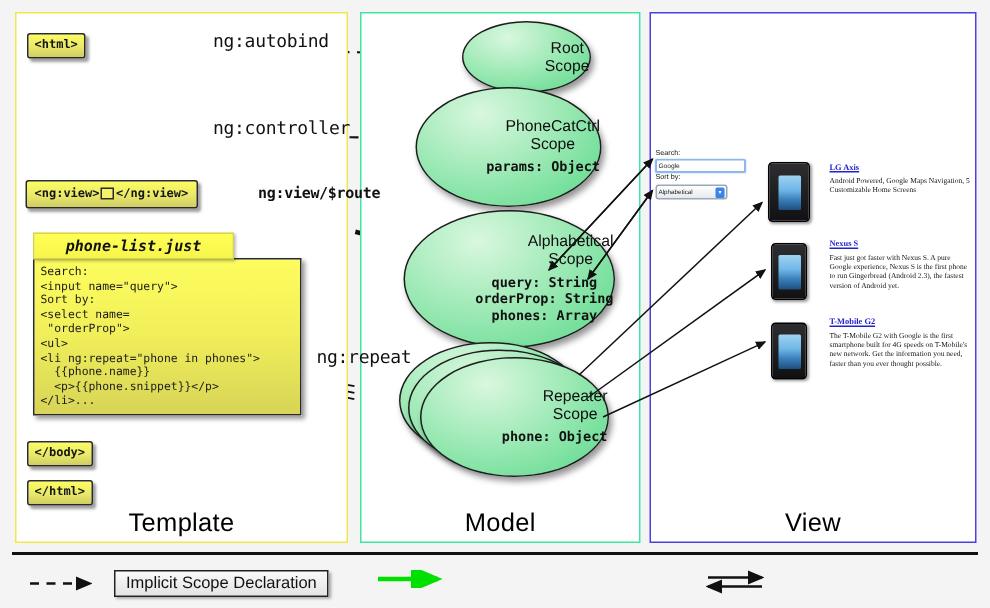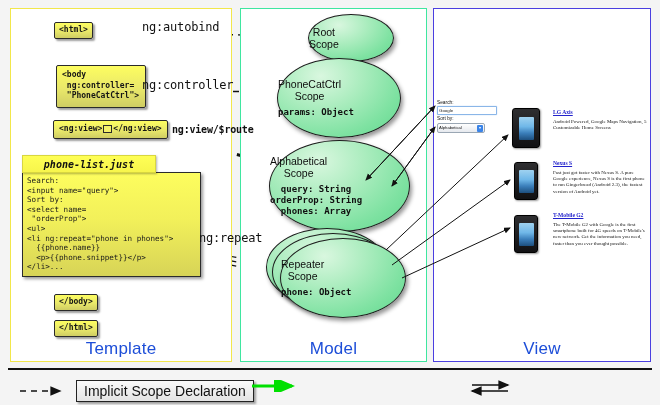--- a/index.html
+++ b/index.html
@@ -7,28 +7,28 @@
     font-family:"Liberation Sans", sans-serif;
     width:660px;height:405px;overflow:hidden;position:relative;
     background:#f2f2f2;
   }
   #stage{position:absolute;left:0;top:0;width:660px;height:405px;background:#f4f4f4;}
   .panel{position:absolute;background:#ffffff;}
   #panel-template{left:10px;top:8px;width:220px;height:352px;border:1.5px solid #f2e74a;}
   #panel-model{left:240px;top:8px;width:185px;height:352px;border:1.5px solid #3fe6a0;}
   #panel-view{left:433px;top:8px;width:216px;height:352px;border:1.5px solid #4b3fe0;}
   .panel-label{position:absolute;bottom:2px;width:100%;text-align:center;
-    font-size:17px;color:#1d4ed8;letter-spacing:.2px;}
+    font-size:17px;color:#000000;letter-spacing:.2px;}
 
   
   .tagbox{position:absolute;background:linear-gradient(180deg,#fdfd60 0%,#e9e86a 55%,#cfcd63 100%);
     border:1.3px solid #2a2a2a;border-radius:2px;
     font-family:"DejaVu Sans Mono","Liberation Mono",monospace;
     font-weight:bold;font-size:8px;color:#151515;line-height:10.5px;
-    box-shadow:2px 2px 2px rgba(0,0,0,.38);padding:2px 4px;white-space:pre;margin-left:36px;}
+    box-shadow:2px 2px 2px rgba(0,0,0,.38);padding:2px 4px;white-space:pre;}
   #tag-html{left:18px;top:22px;}
   #tag-body{left:20px;top:65px;padding:4px 6px 5px 5px;}
   #tag-ngview{left:17px;top:120px;padding:3px 5px;}
   #tag-bodyclose{left:18px;top:294px;}
   #tag-htmlclose{left:18px;top:320px;}
   .ngview-sq{display:inline-block;width:7px;height:6px;border:1.2px solid #2a2a2a;
     background:#f3f26a;vertical-align:middle;margin:0 1px;}
 
   
   #note-wrap{position:absolute;left:22px;top:155px;width:173px;}
@@ -44,21 +44,21 @@
     box-shadow:2px 2px 3px rgba(0,0,0,.4);
     font-family:"DejaVu Sans Mono","Liberation Mono",monospace;
     font-size:7.6px;line-height:9.6px;color:#1a1a1a;white-space:pre;
     padding:3px 3px 4px 4px;}
 
   
   .scope{position:absolute;border-radius:50%;
     background:radial-gradient(ellipse at 35% 22%,#d9f7df 0%,#a9ecbd 38%,#7fe2a2 70%,#5fd68d 100%);
     border:1.4px solid #1d1d1d;
     box-shadow:2px 3px 4px rgba(0,0,0,.42);
-    display:flex;flex-direction:column;align-items:flex-start;justify-content:center;
+    display:flex;flex-direction:column;align-items:flex-end;justify-content:center;
     text-align:center;color:#0e0e0e;}
   .scope .t{font-size:10.5px;line-height:12px;}
   .scope .p{font-family:"DejaVu Sans Mono","Liberation Mono",monospace;
     font-size:9px;line-height:11px;font-weight:bold;margin-top:5px;color:#111;}
   #scope-root{left:308px;top:14px;width:84px;height:46px;}
   #scope-catctrl{left:277px;top:58px;width:122px;height:78px;}
   #scope-listctrl{left:269px;top:140px;width:139px;height:90px;}
   #scope-rep3{left:266px;top:228px;width:120px;height:76px;z-index:1;}
   #scope-rep2{left:272px;top:233px;width:120px;height:76px;z-index:2;}
   #scope-rep1{left:280px;top:238px;width:124px;height:78px;z-index:3;}
@@ -96,36 +96,36 @@
   .phone-snippet{margin-top:2.5px;font-size:5px;line-height:6.4px;color:#141414;
     font-family:"Liberation Serif",serif;}
 
   
   .edge-label{position:absolute;
     font-family:"DejaVu Sans Mono","Liberation Mono",monospace;
     font-size:12px;color:#111;background:transparent;letter-spacing:-.2px;}
   #lbl-autobind{left:142px;top:20px;}
   #lbl-controller{left:142px;top:78px;}
   #lbl-route{left:172px;top:124px;font-weight:bold;font-size:10px;}
-  #lbl-repeat{left:199px;top:231px;}
+  #lbl-repeat{left:211px;top:231px;}
 
   svg.overlay{position:absolute;left:0;top:0;width:660px;height:405px;
     pointer-events:none;}
   svg.overlay.under{z-index:0;}
   svg.overlay.over{z-index:6;}
 
   
   #legend-rule{position:absolute;left:8px;top:368px;width:644px;height:2px;background:#111;}
   .legend-item{position:absolute;top:380px;display:flex;align-items:center;gap:6px;}
   #legend-0{left:18px;}
   #legend-1{left:250px;}
   #legend-2{left:470px;}
   .legend-box{border:1.3px solid #222;background:linear-gradient(180deg,#fafafa,#e3e3e3);
     box-shadow:1.5px 1.5px 2px rgba(0,0,0,.35);
-    padding:2px 7px;font-size:14px;color:#111;white-space:nowrap;}
+    padding:2px 7px;font-size:11px;color:#111;white-space:nowrap;}
 </style>
 </head>
 <body>
 
 <div id="stage">
 
   <svg class="overlay under" viewBox="0 0 660 405">
     <defs>
       <marker id="ah" markerWidth="7" markerHeight="7" refX="6" refY="3" orient="auto">
         <path d="M0,0 L7,3 L0,6 z" fill="#111"></path>
@@ -163,23 +163,20 @@
   </div>
   <div class="panel" id="panel-model">
     <div class="panel-label">Model</div>
   </div>
   <div class="panel" id="panel-view">
     <div class="panel-label">View</div>
   </div>
 
   <div class="tagbox" id="tag-html">&lt;html&gt;</div>
 
-  <div class="tagbox" id="tag-body">&lt;body
- ng:controller=
- "PhoneCatCtrl"&gt;</div>
 
   <div class="tagbox" id="tag-ngview"><span>&lt;ng:view&gt;</span><span class="ngview-sq"></span><span>&lt;/ng:view&gt;</span></div>
 
   <div id="note-wrap">
     <div id="note-title">phone-list.just</div>
     <div id="note-body">Search:
 &lt;input name="query"&gt;
 Sort by:
 &lt;select name=
  "orderProp"&gt;

